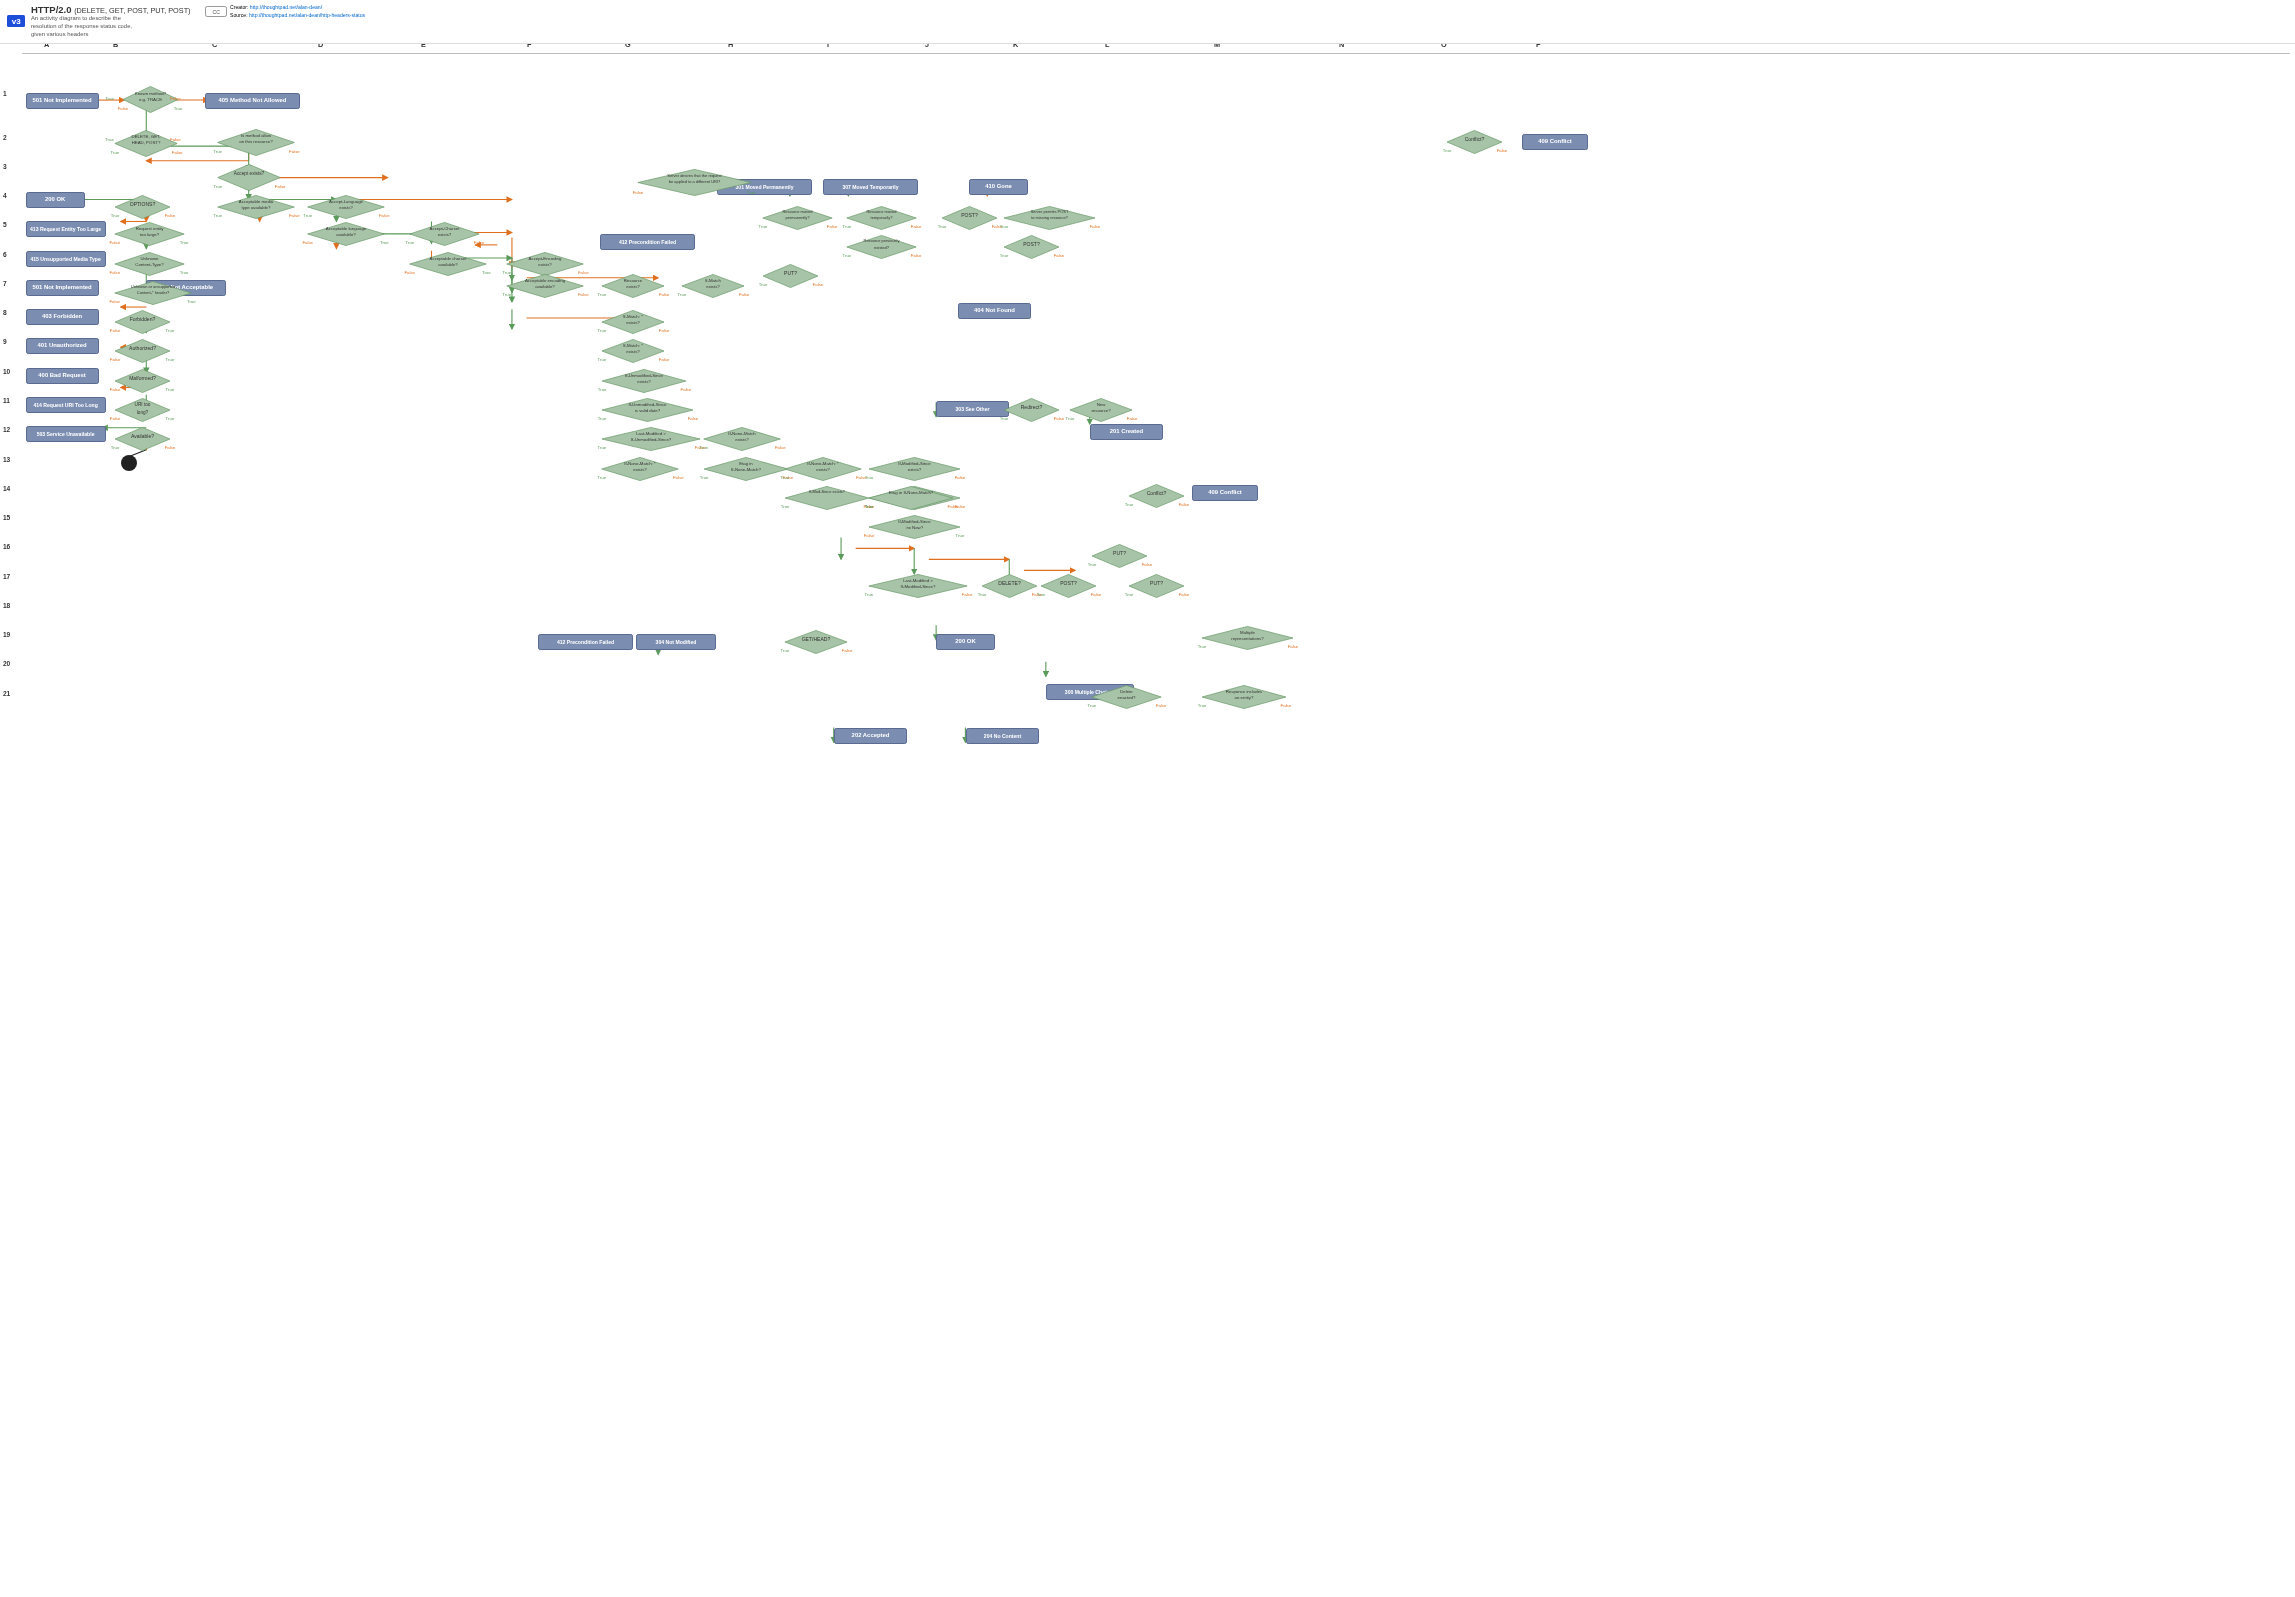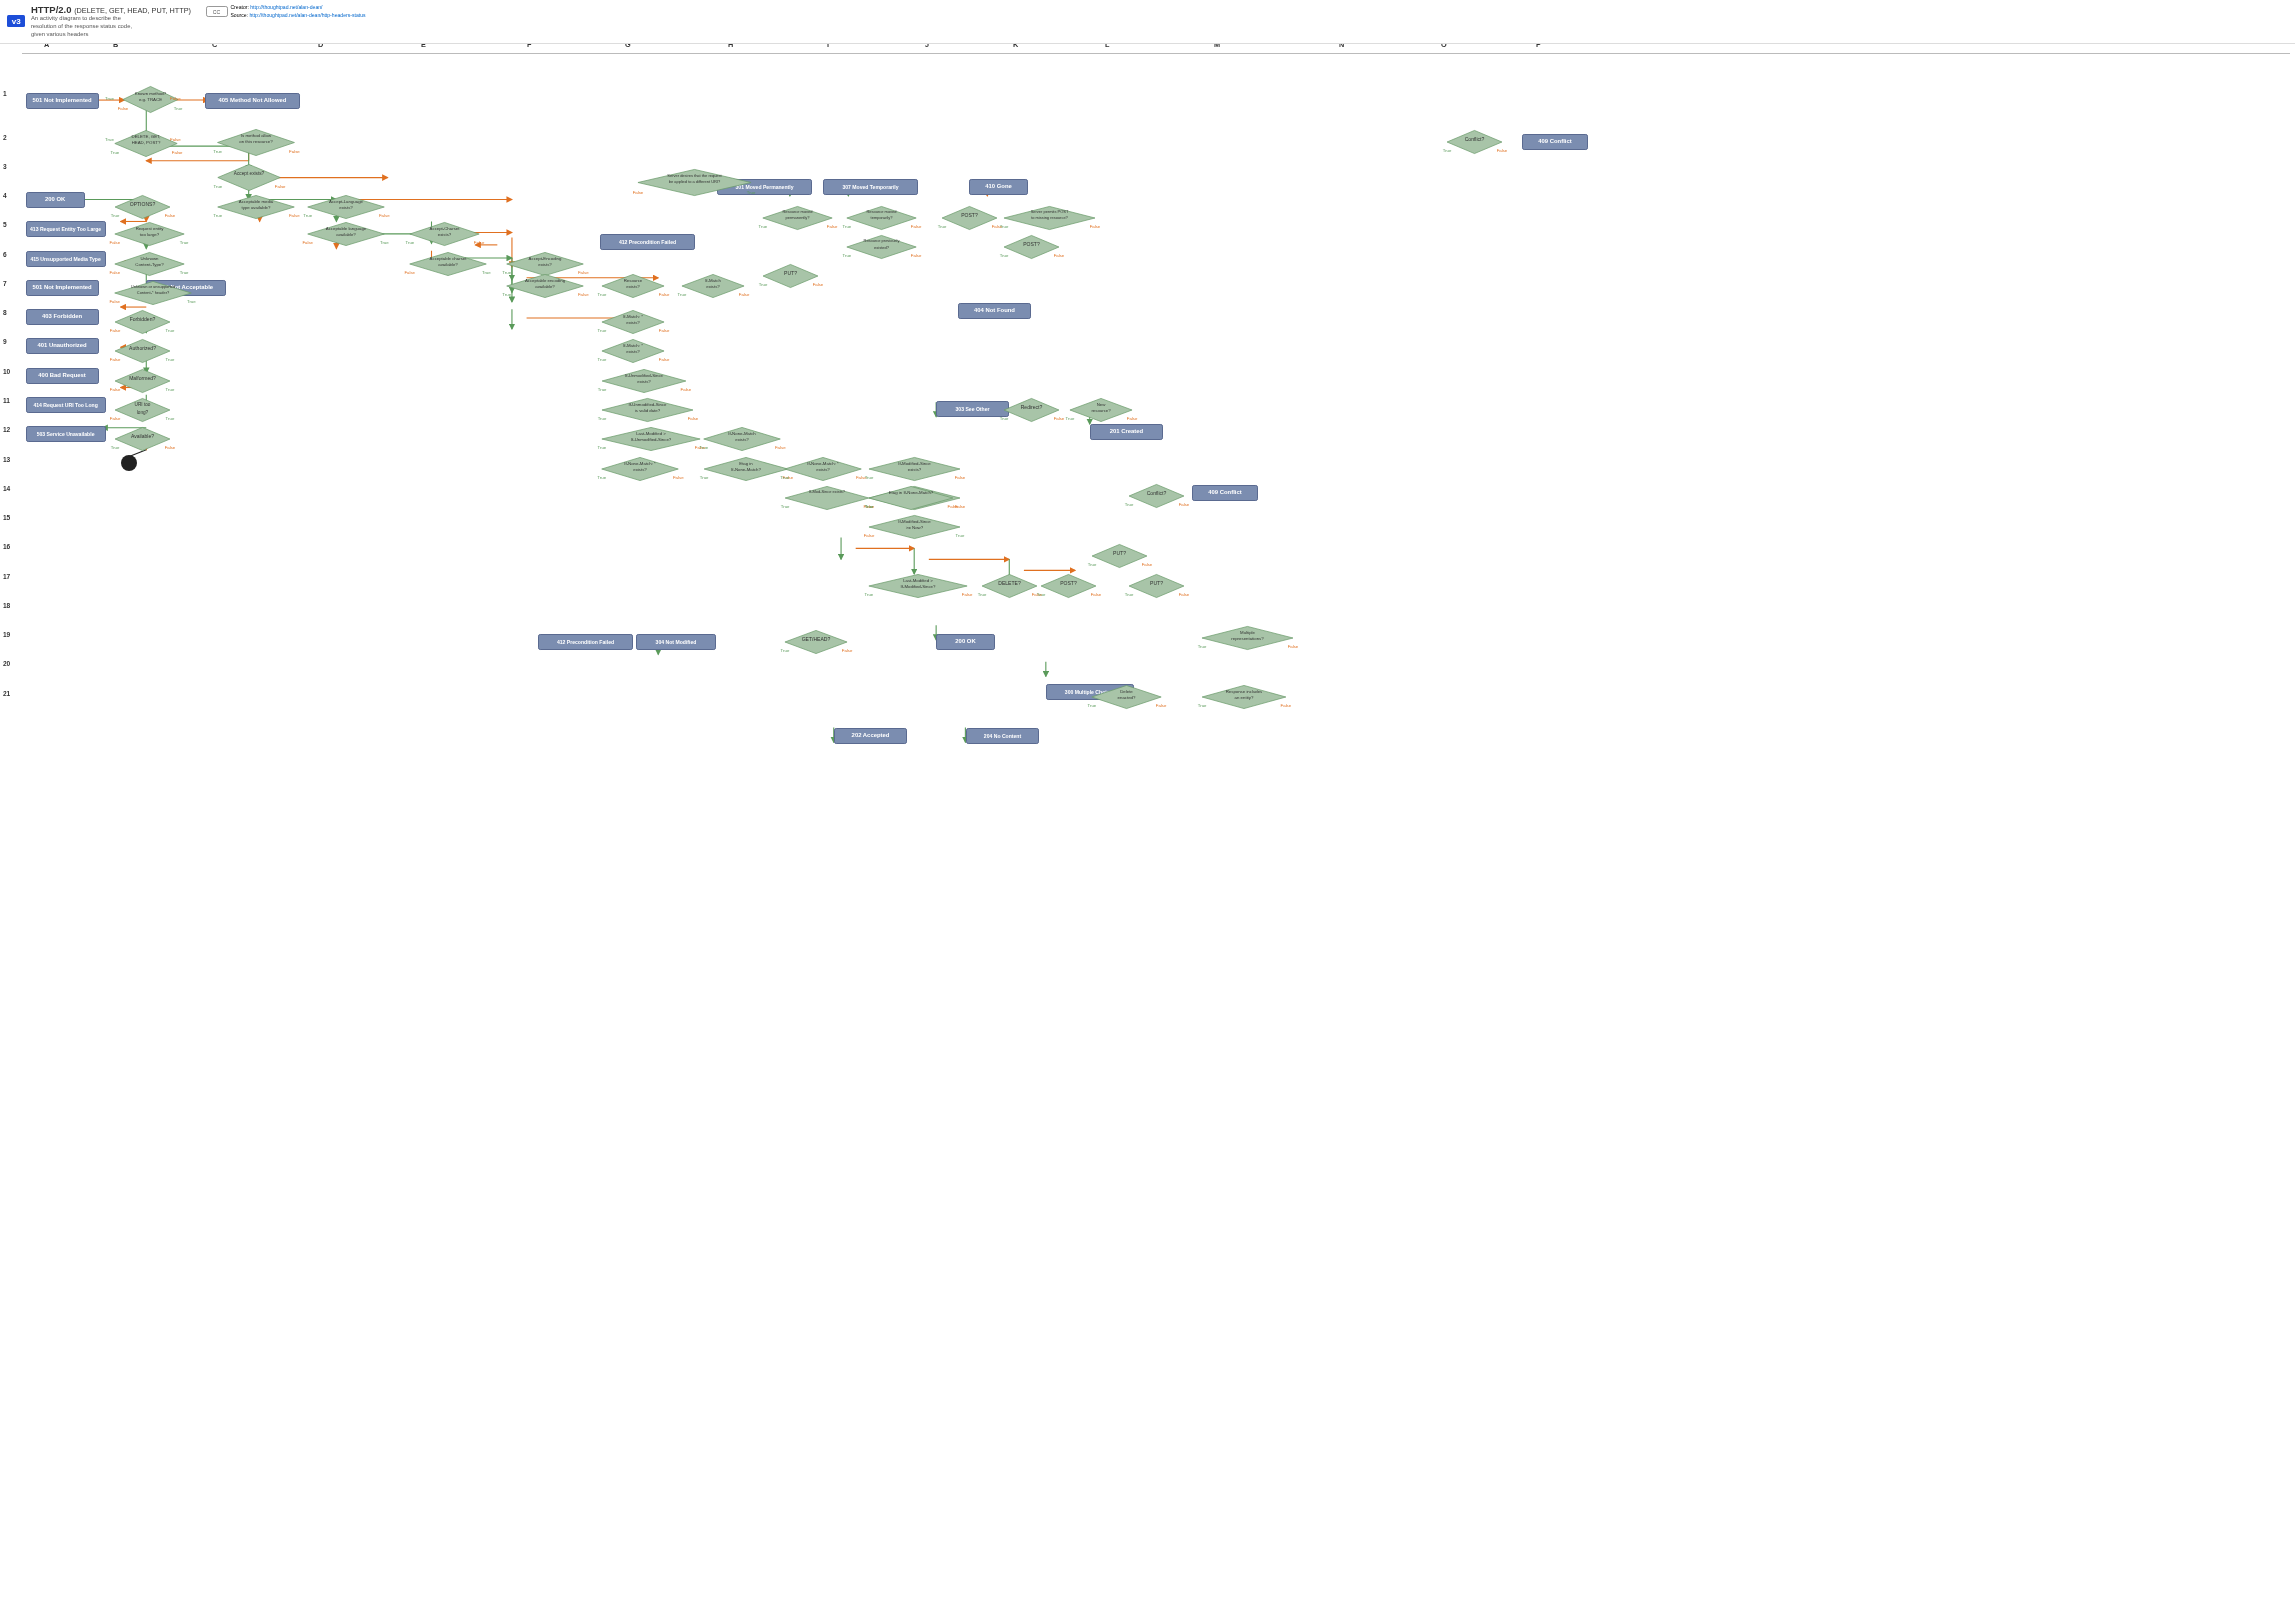--- a/index.html
+++ b/index.html
@@ -136,21 +136,21 @@
     }
   </style>
 </head>
 <body>
 
 <div class="header">
   <div style="display:flex;align-items:center;gap:5.9px;">
     <span class="version-badge">v3</span>
     <div>
       <div class="header-title">
-        <span>HTTP/2.0</span> <span style="font-weight:normal;font-size:7.3px;">(DELETE, GET, HEAD, PUT, HTTP)</span>
+        <span>HTTP/2.0</span> <span style="font-weight:normal;font-size:7.3px;">(DELETE, GET, POST, PUT, POST)</span>
       </div>
       <div class="header-desc">An activity diagram to describe the resolution of the response status code, given various headers</div>
     </div>
   </div>
   <div class="header-cc">
     <div class="cc-icon">CC</div>
     <div style="font-size:5.1px;line-height:1.4;">
       <div>Creator: <span style="color:#0066cc;">http://thoughtpad.net/alan-dean/</span></div>
       <div>Source: <span style="color:#0066cc;">http://thoughtpad.net/alan-dean/http-headers-status</span></div>
     </div>

